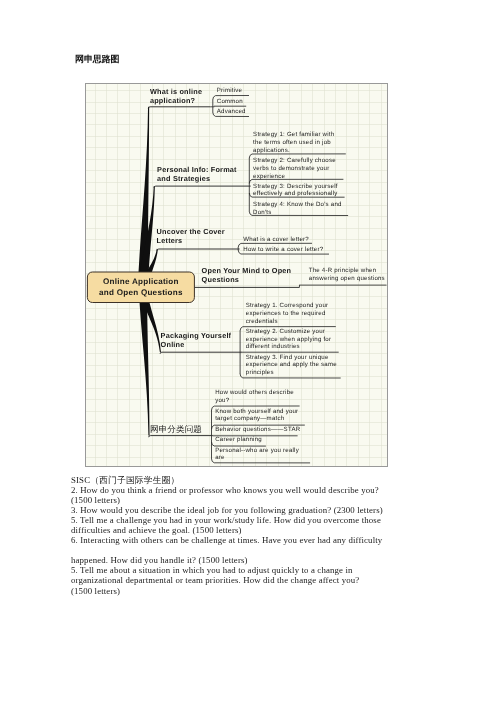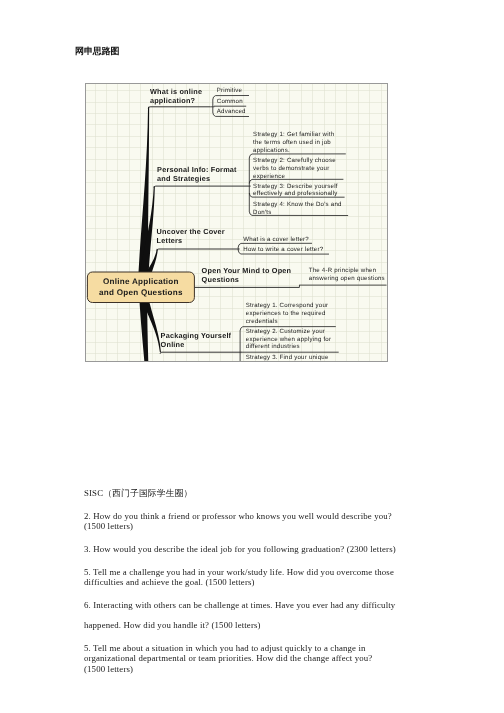--- a/index.html
+++ b/index.html
@@ -1,23 +1,23 @@
 <!DOCTYPE html>
 <html><head>
 <meta charset="utf-8">
 <title>网申思路图</title>
 <style>
   html,body{margin:0;padding:0;background:#ffffff;-webkit-font-smoothing:antialiased;}
   svg text{-webkit-font-smoothing:antialiased;text-rendering:geometricPrecision;}
   body{width:504px;height:713px;overflow:hidden;font-family:"Liberation Serif",serif;}
   .page{position:relative;width:504px;height:713px;background:#fff;}
-  .doc-title{position:absolute;left:75px;top:46px;font-family:"Liberation Sans",sans-serif;font-weight:bold;font-size:9px;color:#111;letter-spacing:-0.1px;line-height:10px;}
-  .mindmap{position:absolute;left:85px;top:83px;width:303px;height:279px;border:1px solid #999;box-sizing:border-box;background:#c2410c;overflow:hidden;}
+  .doc-title{position:absolute;left:75px;top:54px;font-family:"Liberation Sans",sans-serif;font-weight:bold;font-size:9px;color:#111;letter-spacing:-0.1px;line-height:10px;}
+  .mindmap{position:absolute;left:85px;top:83px;width:303px;height:384px;border:1px solid #999;box-sizing:border-box;background:#c2410c;overflow:hidden;}
   .body-text{position:absolute;left:71px;top:475px;width:350px;font-family:"Liberation Serif",serif;font-size:8.8px;color:#1a1a1a;line-height:10.05px;letter-spacing:0.14px;white-space:nowrap;}
-  .body-text p{margin:13px;}
+  .body-text p{margin:0;}
   .mindmap svg text{font-family:"Liberation Sans",sans-serif;fill:#1a1a1a;}
   text.mm-branch{font-size:7.3px;font-weight:bold;letter-spacing:0.2px;}
   text.mm-branch.cjk{font-family:"Liberation Serif",serif;font-size:8.6px;font-weight:normal;letter-spacing:0.1px;}
   text.mm-child{font-size:6.1px;letter-spacing:0.22px;}
   text.mm-center{font-size:8.1px;font-weight:bold;fill:#2b2218;letter-spacing:0.25px;}
 
 </style>
 </head>
 <body>
 

